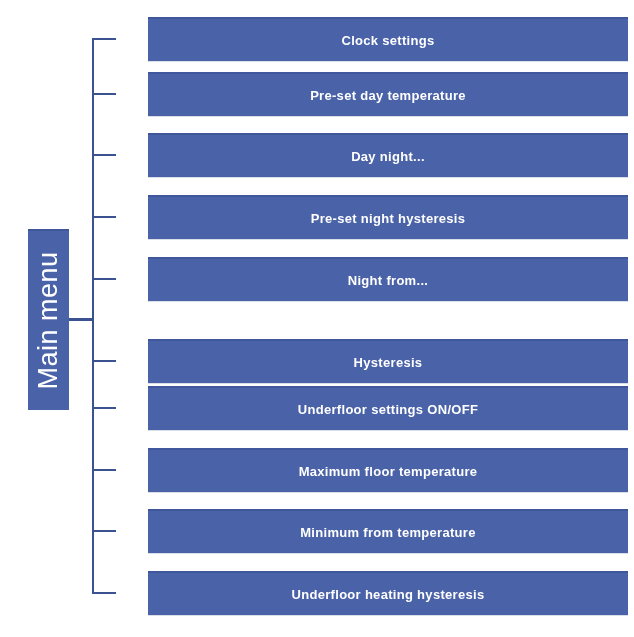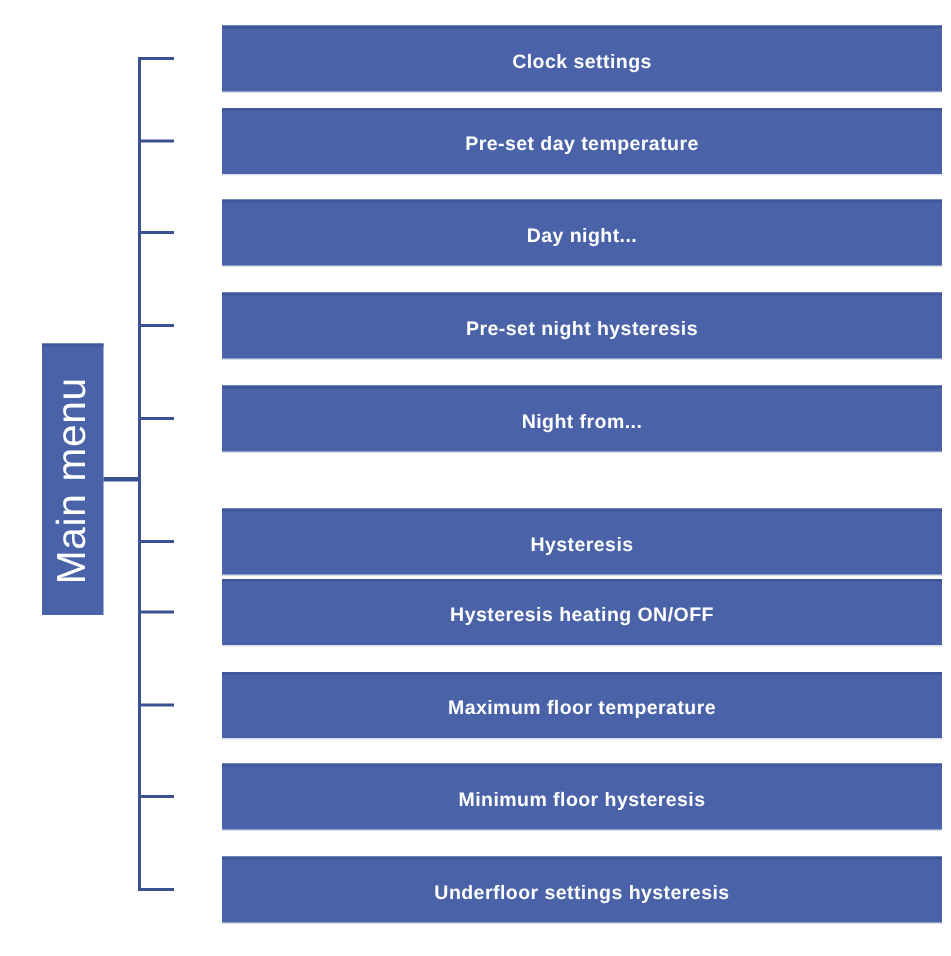--- a/index.html
+++ b/index.html
@@ -146,38 +146,38 @@
   <div class="node" style="top:339px">
     <span class="branch"></span>
     <div class="menu-box">
       <span class="menu-label">Hysteresis</span>
     </div>
   </div>
 
   <div class="node" style="top:386px">
     <span class="branch"></span>
     <div class="menu-box">
-      <span class="menu-label">Hysteresis heating ON/OFF</span>
+      <span class="menu-label">Underfloor settings ON/OFF</span>
     </div>
   </div>
 
   <div class="node" style="top:448px">
     <span class="branch"></span>
     <div class="menu-box">
       <span class="menu-label">Maximum floor temperature</span>
     </div>
   </div>
 
   <div class="node" style="top:509px">
     <span class="branch"></span>
     <div class="menu-box">
-      <span class="menu-label">Minimum floor hysteresis</span>
+      <span class="menu-label">Minimum from temperature</span>
     </div>
   </div>
 
   <div class="node" style="top:571px">
     <span class="branch"></span>
     <div class="menu-box">
-      <span class="menu-label">Underfloor settings hysteresis</span>
+      <span class="menu-label">Underfloor heating hysteresis</span>
     </div>
   </div>
 
 </div>
 
 </body></html>

